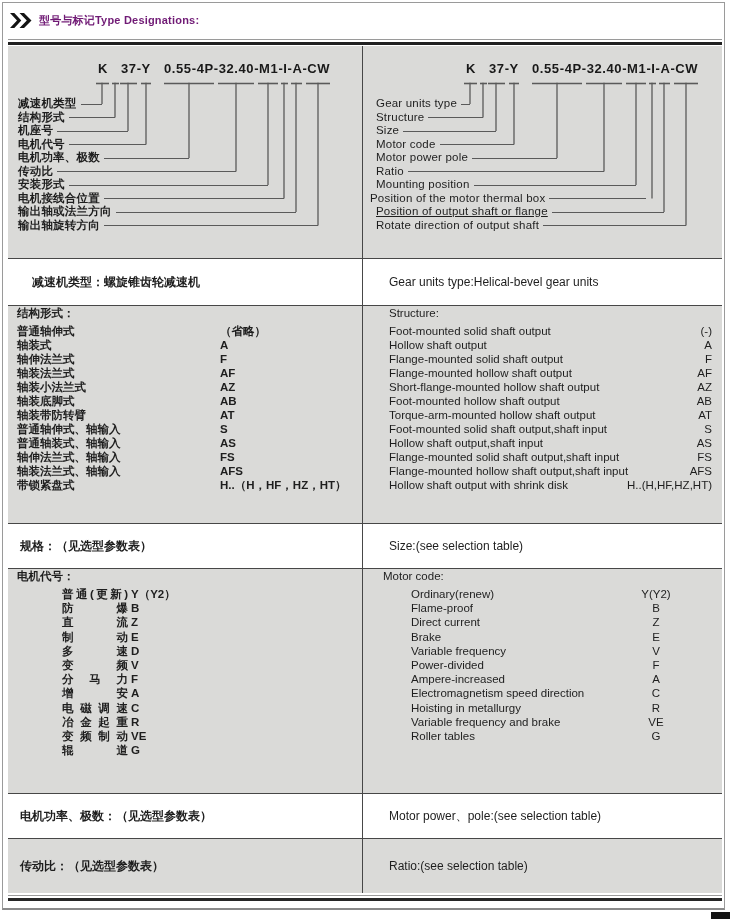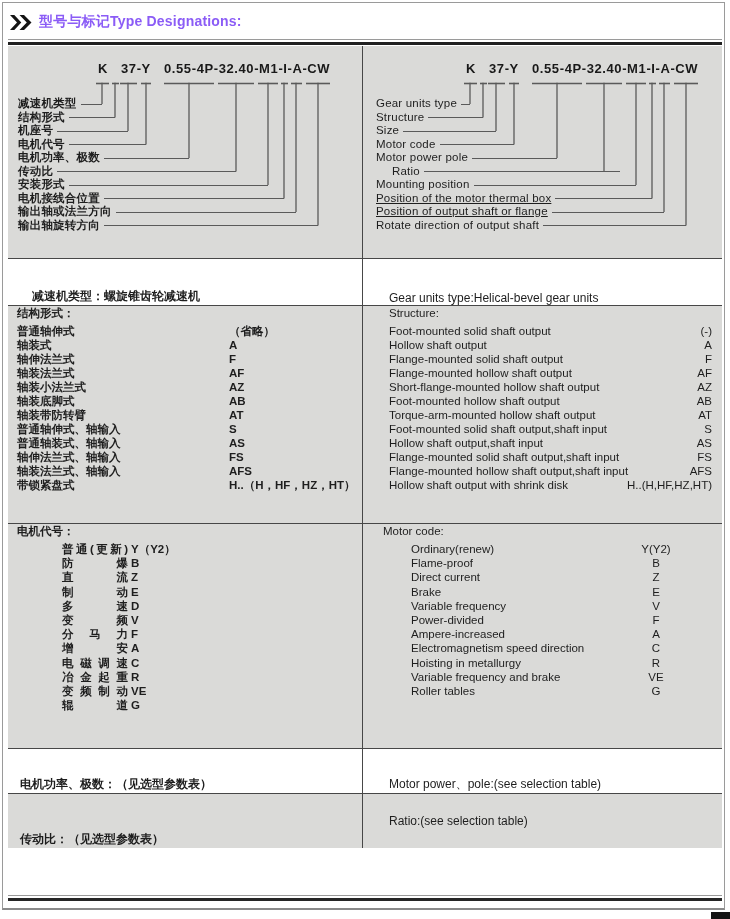--- a/index.html
+++ b/index.html
@@ -6,21 +6,21 @@
   body{width:730px;height:919px;position:relative;background:#fff;overflow:hidden;
        font-family:"Liberation Sans","DejaVu Sans",sans-serif;color:#1e1e1e;
        -webkit-font-smoothing:antialiased}
   .frame{position:absolute;left:2px;top:2px;width:721px;height:905px;
          border-top:1px solid #9a9a9a;border-left:1px solid #9a9a9a;border-right:1px solid #9a9a9a;
          border-bottom:2px solid #8a8a8a;pointer-events:none}
   .corner-tab{position:absolute;right:0;bottom:0;width:19px;height:7px;background:#141414}
 
   
   .hdr{position:absolute;left:10px;top:13px;display:flex;align-items:center;gap:7px}
-  .hdr .title{font-weight:bold;font-size:14px;color:#8b5cf6;letter-spacing:.2px}
+  .hdr .title{font-weight:bold;font-size:11px;color:#701a75;letter-spacing:.2px}
   .rule-thin{position:absolute;left:8px;top:39px;width:714px;height:1px;background:#9a9a9a}
   .rule-thick{position:absolute;left:8px;top:42px;width:714px;height:3px;background:#202020}
 
   
   .table{position:absolute;left:8px;top:46px;width:714px}
   .row{display:flex;width:714px}
   .row + .row{border-top:1px solid #474747}
   .gray{background:#dadad8}
   .cell{position:relative;box-sizing:border-box}
   .cell.left{width:354px;font-weight:bold}
@@ -36,33 +36,33 @@
          white-space:pre;color:#191919}
   .diag .c1{left:90px}.diag .c2{left:113px}.diag .c3{left:156px}
   .diag.off .c1{left:103px}.diag.off .c2{left:126px}.diag.off .c3{left:169px}
   .dsvg{position:absolute;left:0;top:0}
   .lrow{position:absolute;display:flex;height:14px;line-height:14px;white-space:nowrap}
   .lrow .ltxt{font-size:11.5px;letter-spacing:.2px}
   .diag.zh .ltxt{font-weight:bold}
   .lrow .lline{flex:1;min-width:5px;border-bottom:1.5px solid #5a5a5a;margin:0 0 5.5px 4px}
 
   
-  .r-simple .cell{display:flex;align-items:flex-end}
+  .r-simple .cell{display:flex;align-items:center}
   .r-simple .cell.left span{padding-left:12px;font-size:12px}
   .r-simple.r2 .cell.left span{padding-left:24px}
   .r-simple .cell.right span{padding-left:26px;font-size:12px}
 
   
   .listcell{font-size:11.5px}
   .sec-h{height:15px;line-height:15px;margin-bottom:3px}
   .cell.left .sec-h{padding-left:9px}
   .cell.right .sec-h{padding-left:26px}
   .s-item{position:relative;height:14px;line-height:14px;padding-left:9px;white-space:nowrap}
   .cell.right .s-item{padding-left:26px;font-weight:normal}
-  .s-item .s-val{position:absolute;left:221px}
+  .s-item .s-val{position:absolute;left:212px}
   .cell.right .s-item .s-val{left:auto;right:10px}
 
   .m-item{position:relative;height:14.2px;line-height:14.2px;white-space:nowrap}
   .cell.left .m-item{padding-left:54px}
   .cell.right .m-item{padding-left:48px}
   .cell.right .r5h{padding-left:20px}
   .m-label-zh{display:inline-block;width:66px;text-align-last:justify;-moz-text-align-last:justify;
               text-justify:inter-character}
   .m-code-zh{margin-left:3px}
   .m-code-en{position:absolute;left:271px;width:44px;text-align:center}
@@ -194,29 +194,29 @@
             <span class="lline"></span>
           </div>
           <div class="lrow" style="top: 90.5px; left: 13px; width: 138px;">
             <span class="ltxt">Motor code</span>
             <span class="lline"></span>
           </div>
           <div class="lrow" style="top: 104px; left: 13px; width: 181px;">
             <span class="ltxt">Motor power pole</span>
             <span class="lline"></span>
           </div>
-          <div class="lrow" style="top: 117.5px; left: 13px; width: 228px; margin-left: 16px;">
+          <div class="lrow" style="top: 117.5px; left: 13px; width: 228px;">
             <span class="ltxt">Ratio</span>
             <span class="lline"></span>
           </div>
           <div class="lrow" style="top: 131px; left: 13px; width: 260px;">
             <span class="ltxt">Mounting position</span>
             <span class="lline"></span>
           </div>
-          <div class="lrow" style="top: 144.5px; left: 13px; width: 276px; text-decoration: underline;">
+          <div class="lrow" style="top: 144.5px; left: 7px; width: 276px;">
             <span class="ltxt">Position of the motor thermal box</span>
             <span class="lline"></span>
           </div>
           <div class="lrow" style="top: 158px; left: 13px; width: 288px; text-decoration: underline;">
             <span class="ltxt">Position of output shaft or flange</span>
             <span class="lline"></span>
           </div>
           <div class="lrow" style="top: 171.5px; left: 13px; width: 310px;">
             <span class="ltxt">Rotate direction of output shaft</span>
             <span class="lline"></span>
@@ -264,20 +264,28 @@
           <div class="s-item"><span>Torque-arm-mounted hollow shaft output</span><span class="s-val">AT</span></div>
           <div class="s-item"><span>Foot-mounted solid shaft output,shaft input</span><span class="s-val">S</span></div>
           <div class="s-item"><span>Hollow shaft output,shaft input</span><span class="s-val">AS</span></div>
           <div class="s-item"><span>Flange-mounted solid shaft output,shaft input</span><span class="s-val">FS</span></div>
           <div class="s-item"><span>Flange-mounted hollow shaft output,shaft input</span><span class="s-val">AFS</span></div>
           <div class="s-item"><span>Hollow shaft output with shrink disk</span><span class="s-val">H..(H,HF,HZ,HT)</span></div>
         </div>
     </div>
   </div>
 
+  <div class="row r4 r-simple">
+    <div class="cell left">
+      <span>规格：（见选型参数表）</span>
+    </div>
+    <div class="cell right">
+      <span>Size:(see selection table)</span>
+    </div>
+  </div>
 
   <div class="row r5 gray">
     <div class="cell left listcell">
       <div class="sec-h">电机代号：</div>
       <div>
           <div class="m-item"><span class="m-label-zh">普通(更新)</span><span class="m-code-zh">Y（Y2）</span></div>
           <div class="m-item"><span class="m-label-zh">防爆</span><span class="m-code-zh">B</span></div>
           <div class="m-item"><span class="m-label-zh">直流</span><span class="m-code-zh">Z</span></div>
           <div class="m-item"><span class="m-label-zh">制动</span><span class="m-code-zh">E</span></div>
           <div class="m-item"><span class="m-label-zh">多速</span><span class="m-code-zh">D</span></div>
@@ -311,21 +319,21 @@
   <div class="row r6 r-simple">
     <div class="cell left">
       <span>电机功率、极数：（见选型参数表）</span>
     </div>
     <div class="cell right">
       <span>Motor power、pole:(see selection table)</span>
     </div>
   </div>
 
   <div class="row r7 gray">
-    <div class="cell left" style="display:flex;align-items:flex-end">
+    <div class="cell left" style="display:flex;align-items:center">
       <span style="padding-left:12px;font-size:12px">传动比：（见选型参数表）</span>
     </div>
     <div class="cell right" style="display:flex;align-items:center">
       <span style="padding-left:26px;font-size:12px">Ratio:(see selection table)</span>
     </div>
   </div>
 
 </div>
 
 <div class="bot-thin"></div>

